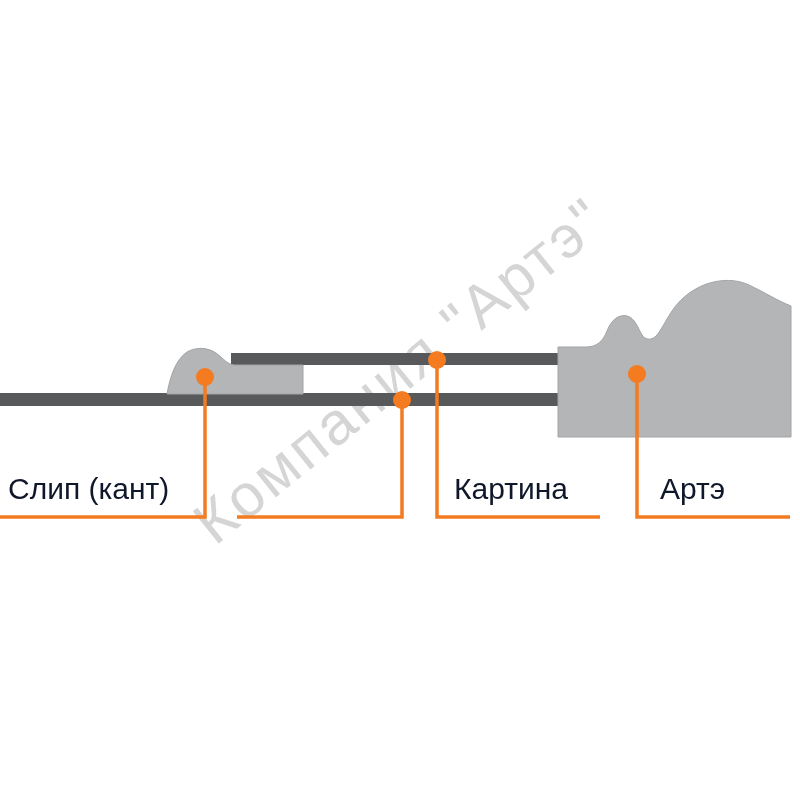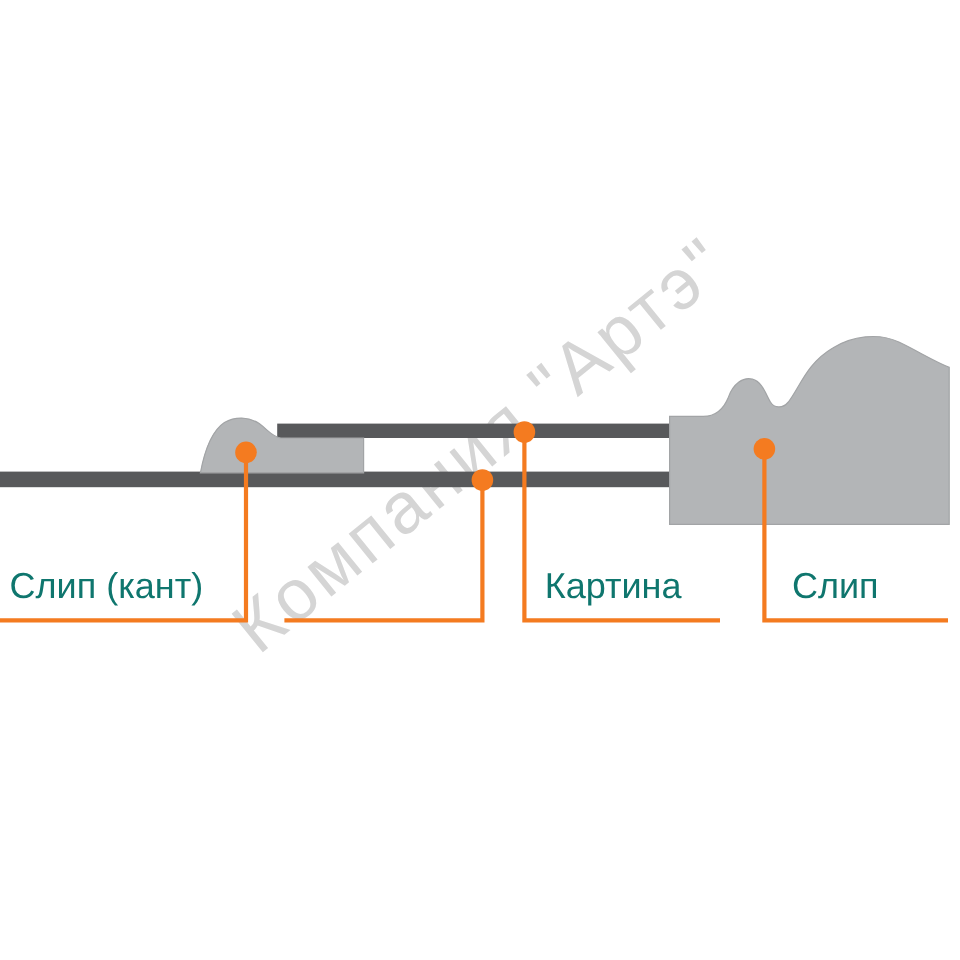--- a/index.html
+++ b/index.html
@@ -31,21 +31,21 @@
   }
   svg.diagram {
     position: absolute;
     left: 0; top: 0;
     z-index: 2;
   }
   .layer-label {
     position: absolute;
     top: 472px;
     font-size: 30px;
-    color: #0f766e;
+    color: #0f172a;
     white-space: nowrap;
     z-index: 3;
   }
   #label-slip          { left: 8px;   }
   #label-picture       { left: 256px; }
   #label-passepartout  { left: 454px; }
   #label-baguette      { left: 660px; }
 </style>
 </head>
 <body>
@@ -83,15 +83,15 @@
     <polyline points="790,517 637,517 637,374" fill="none" stroke-width="3.5" stroke="#f47b20"></polyline>
 
     <circle cx="205" cy="377" r="9" fill="#f47b20"></circle>
     <circle cx="402" cy="400" r="9" fill="#f47b20"></circle>
     <circle cx="437" cy="360" r="9" fill="#f47b20"></circle>
     <circle cx="637" cy="374" r="9" fill="#f47b20"></circle>
   </svg>
 
   <div id="label-slip" class="layer-label">Слип (кант)</div>
   <div id="label-passepartout" class="layer-label">Картина</div>
-  <div id="label-baguette" class="layer-label">Слип</div>
+  <div id="label-baguette" class="layer-label">Артэ</div>
 
 </div>
 
 </body></html>

